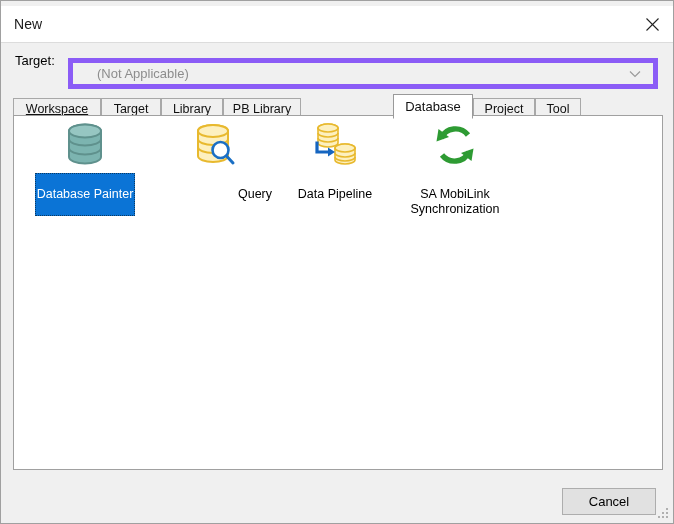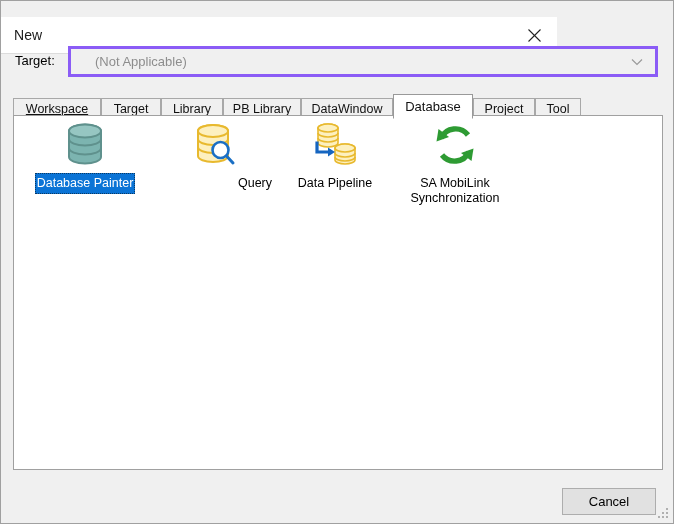--- a/index.html
+++ b/index.html
@@ -23,22 +23,22 @@
     height: 524px;
     box-sizing: border-box;
     background: #f0f0f0;
     border: 1px solid #a0a0a0;
     overflow: hidden;
   }
 
   
   #titlebar {
     position: absolute;
-    left: 0; top: 16px;
-    width: 556px;
+    left: 0; top: 5px;
+    width: 674px;
     height: 37px;
     background: #ffffff;
     border-bottom: 1px solid #dcdcdc;
     box-sizing: border-box;
   }
   #title-text {
     position: absolute;
     left: 13px;
     top: 10px;
     font-size: 14px;
@@ -69,26 +69,26 @@
   #target-label {
     position: absolute;
     left: 14px;
     top: 15px;
     font-size: 13px;
     color: #000;
   }
   #target-combo {
     position: absolute;
     left: 67px;
-    top: 8px;
+    top: 20px;
     width: 590px;
     height: 31px;
     box-sizing: border-box;
     background: #f0f0f0;
-    border: 3px solid #8b5cf6;
+    border: 5px solid #8b5cf6;
     display: flex;
     align-items: center;
   }
   #target-value {
     margin-left: 24px;
     font-size: 13px;
     color: #8d8d8d;
   }
   #target-arrow {
     position: absolute;
@@ -158,21 +158,21 @@
     display: flex;
     align-items: center;
     justify-content: center;
   }
   .icon-label {
     display: inline-block;
     margin-top: 3px;
     font-size: 12.5px;
     line-height: 15px;
     color: #000;
-    padding: 3px 2px;
+    padding: 14px 2px;
     white-space: pre-line;
   }
   .icon-label.selected {
     background: #0b74d6;
     color: #ffffff;
     outline: 1px dotted #0b3a63;
     outline-offset: -1px;
   }
 
   
@@ -242,21 +242,20 @@
         </svg>
       </span>
     </div>
   </div>
 
   <div id="tabstrip">
     <div class="tab" style="left:0px;width:88px;text-decoration:underline;">Workspace</div>
     <div class="tab" style="left:88px;width:60px;">Target</div>
     <div class="tab" style="left:148px;width:62px;">Library</div>
     <div class="tab" style="left:210px;width:78px;">PB Library</div>
-    <div class="tab" style="left:288px;width:92px;">DataWindow</div>
     <div class="tab active" style="left:380px;width:80px;">Database</div>
     <div class="tab" style="left:460px;width:62px;">Project</div>
     <div class="tab" style="left:522px;width:46px;">Tool</div>
   </div>
 
   <div id="content-panel">
 
     <div class="icon-cell" style="left:12px;">
       <div class="icon-art">
         <svg width="44" height="46" viewBox="0 0 44 46">

